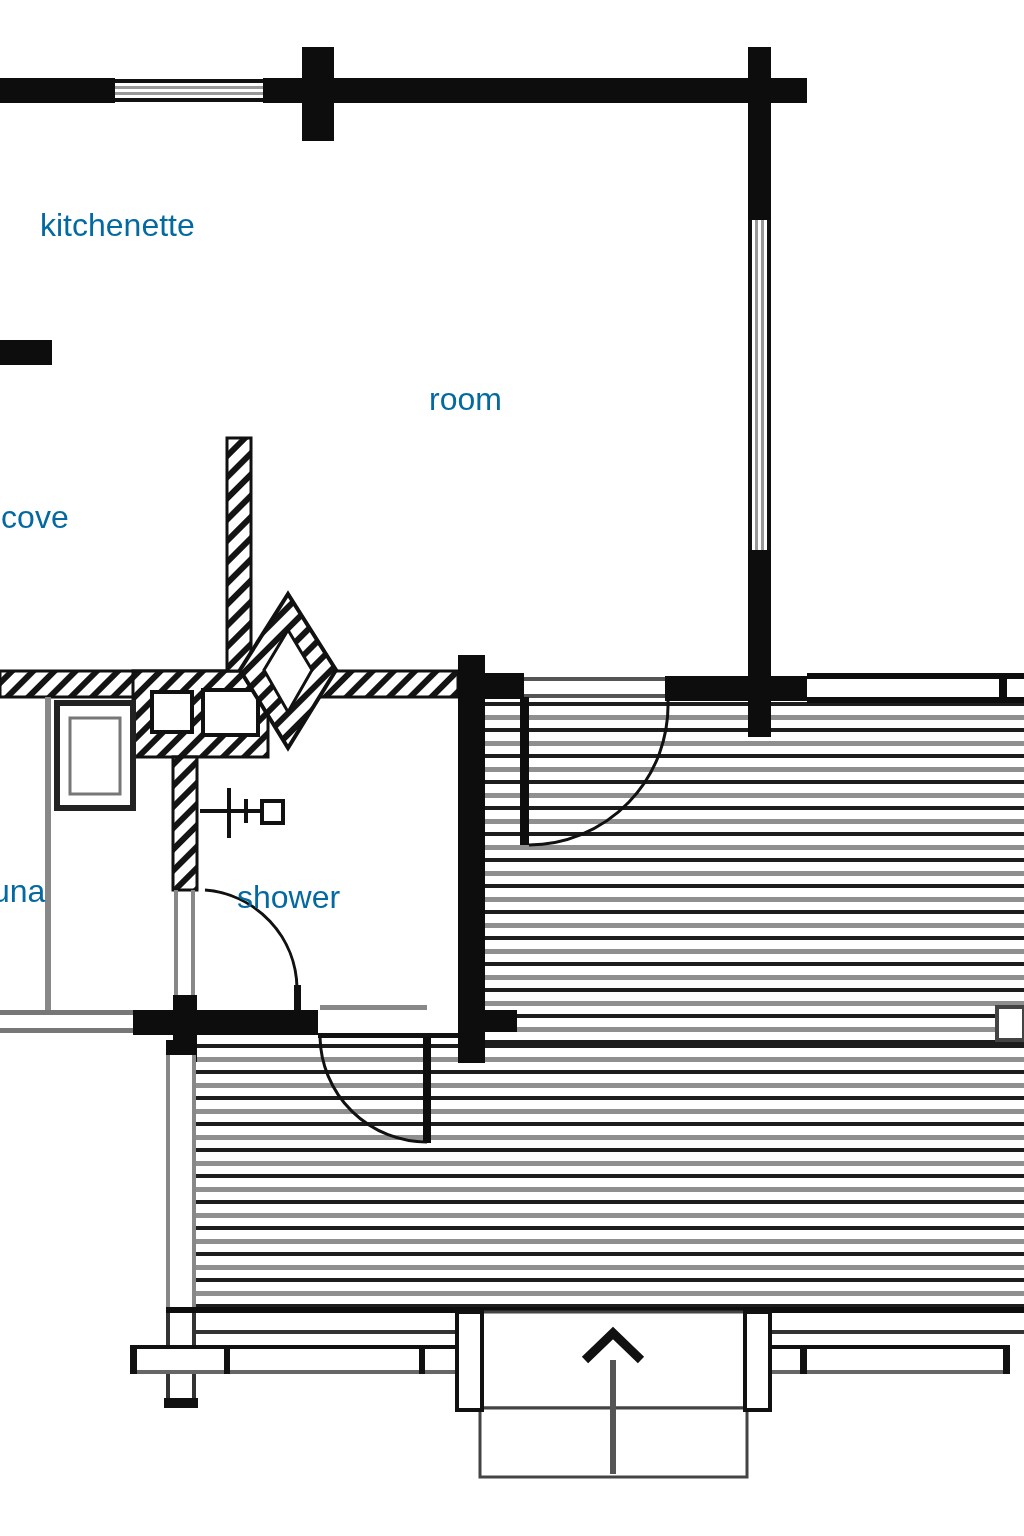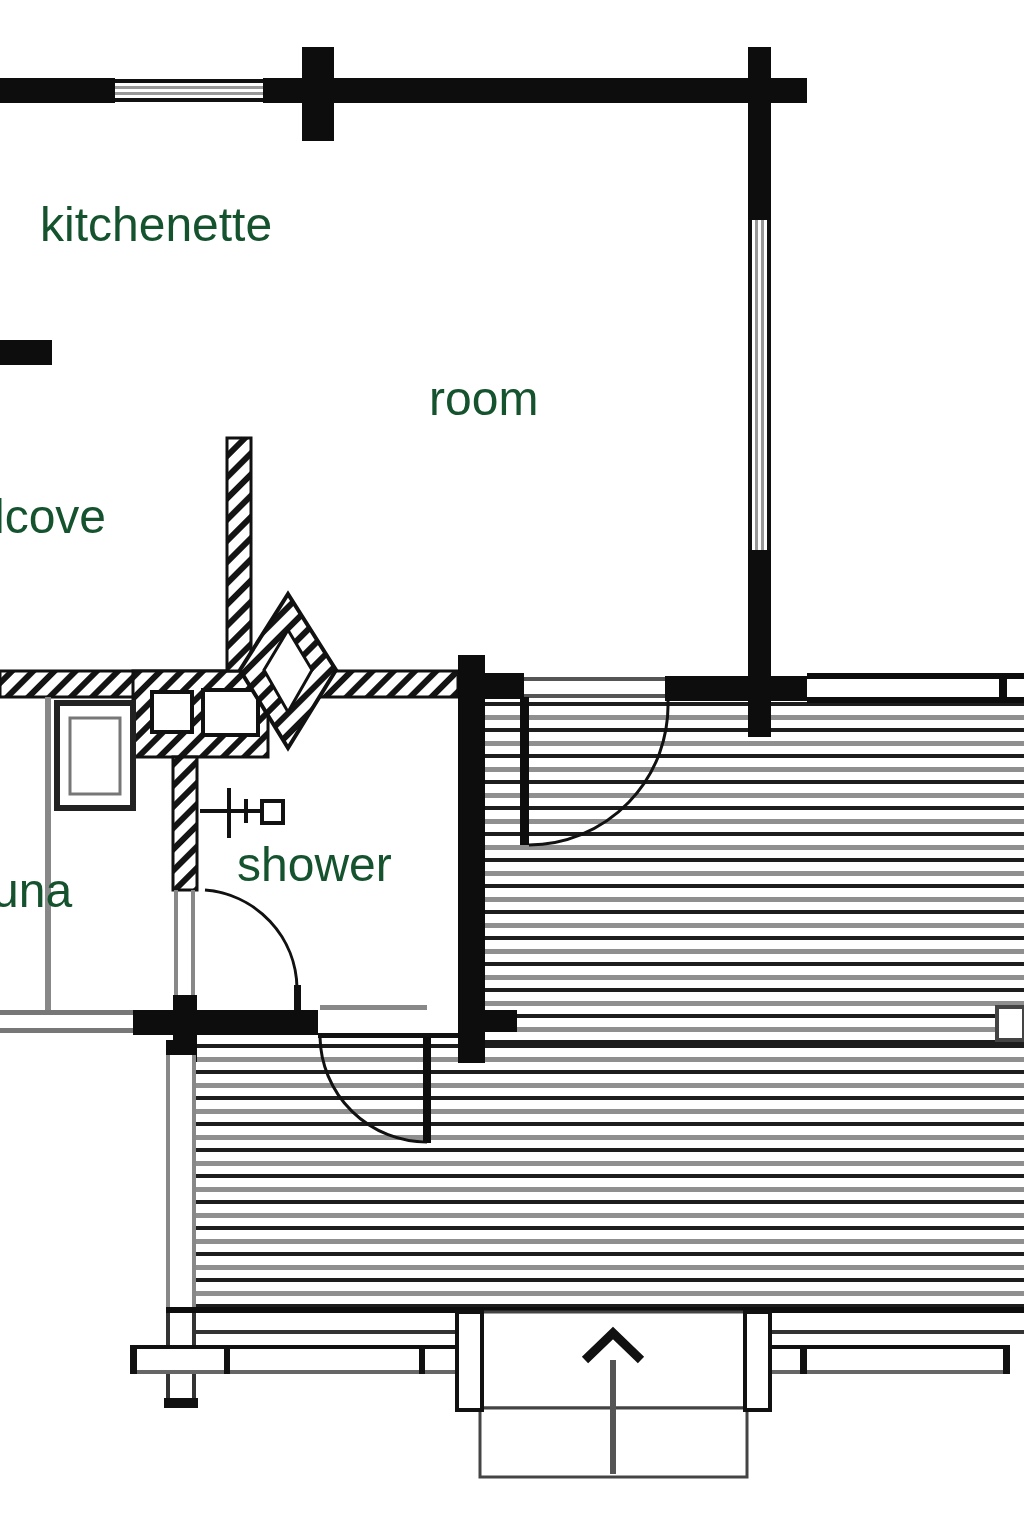--- a/index.html
+++ b/index.html
@@ -1,19 +1,19 @@
 <!DOCTYPE html>
 <html><head>
 <meta charset="utf-8">
 <style>
   html,body{margin:0;padding:0;background:#fff;}
   #plan{position:relative;width:1024px;height:1536px;background:#ffffff;overflow:hidden;
         font-family:"Liberation Sans", sans-serif;}
   #plan svg{position:absolute;left:0;top:0;}
-  .room-label{position:absolute;color:#14532d;font-size:48px;line-height:50px;
+  .room-label{position:absolute;color:#0369a1;font-size:32px;line-height:50px;
               letter-spacing:0px;white-space:nowrap;}
 </style>
 </head>
 <body>
 
 <div id="plan">
 
   <svg width="1024" height="1536" viewBox="0 0 1024 1536">
     <defs>
       <pattern id="hatch" width="15" height="15" patternUnits="userSpaceOnUse" patternTransform="rotate(45)">
@@ -170,15 +170,15 @@
     </g>
     <path d="M 585 1360 L 613 1333 L 641 1360" fill="none" stroke="#111111" stroke-width="9"></path>
 
     <rect x="0" y="340" width="52" height="25" fill="#0d0d0d"></rect>
   </svg>
 
   <div class="room-label" style="left:40px;top:200px;">kitchenette</div>
   <div class="room-label" style="left:429px;top:374px;">room</div>
   <div class="room-label" style="left:-6px;top:492px;">lcove</div>
   <div class="room-label" style="left:-8px;top:866px;">una</div>
-  <div class="room-label" style="left:237px;top:840px;">shower</div>
+  <div class="room-label" style="left:237px;top:872px;">shower</div>
 
 </div>
 
 </body></html>

